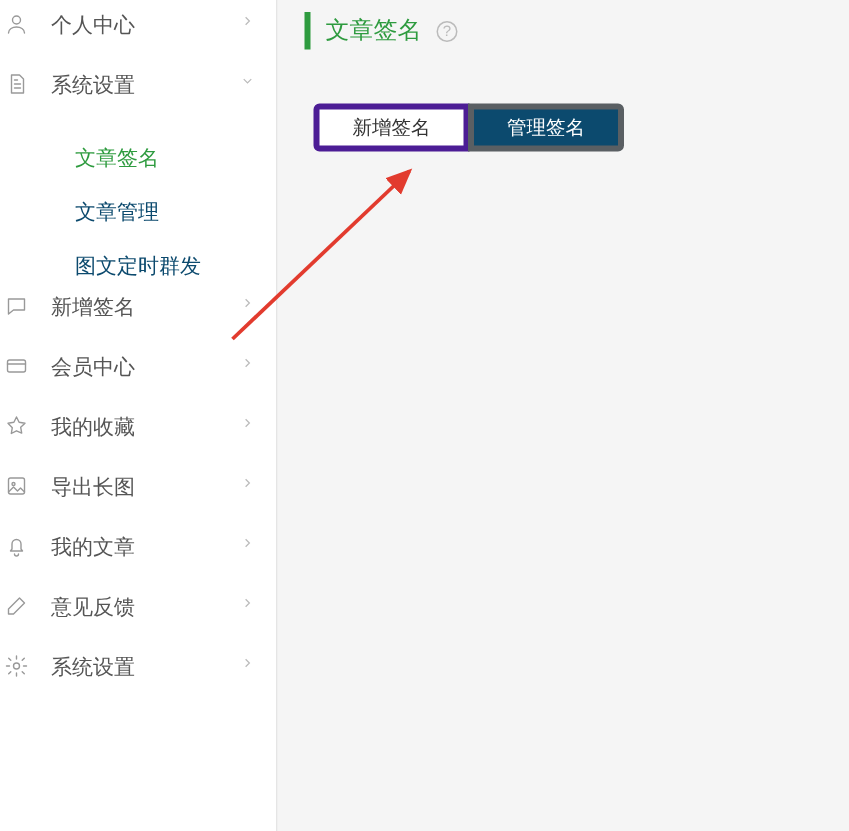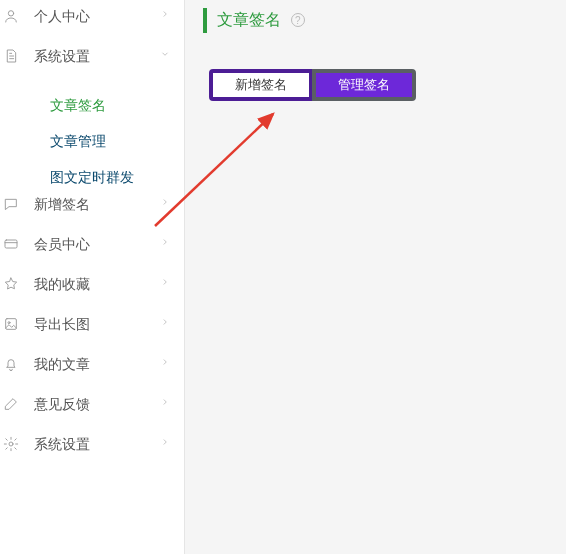--- a/index.html
+++ b/index.html
@@ -105,21 +105,21 @@
     display: flex;
     align-items: center;
     justify-content: center;
     font-size: 13px;
     color: #333;
     cursor: pointer;
   }
   .tab-btn.left { border-radius: 4px 0 0 4px; }
   .tab-btn.right {
     border-radius: 0 4px 4px 0;
-    background: #6d28d9;
+    background: #0c4a6e;
     border-color: #5a5f63;
     color: #fff;
     margin-left: -1px;
   }
   .arrow-svg {
     position: absolute;
     left: 145px;
     top: 96px;
     pointer-events: none;
     z-index: 3;

